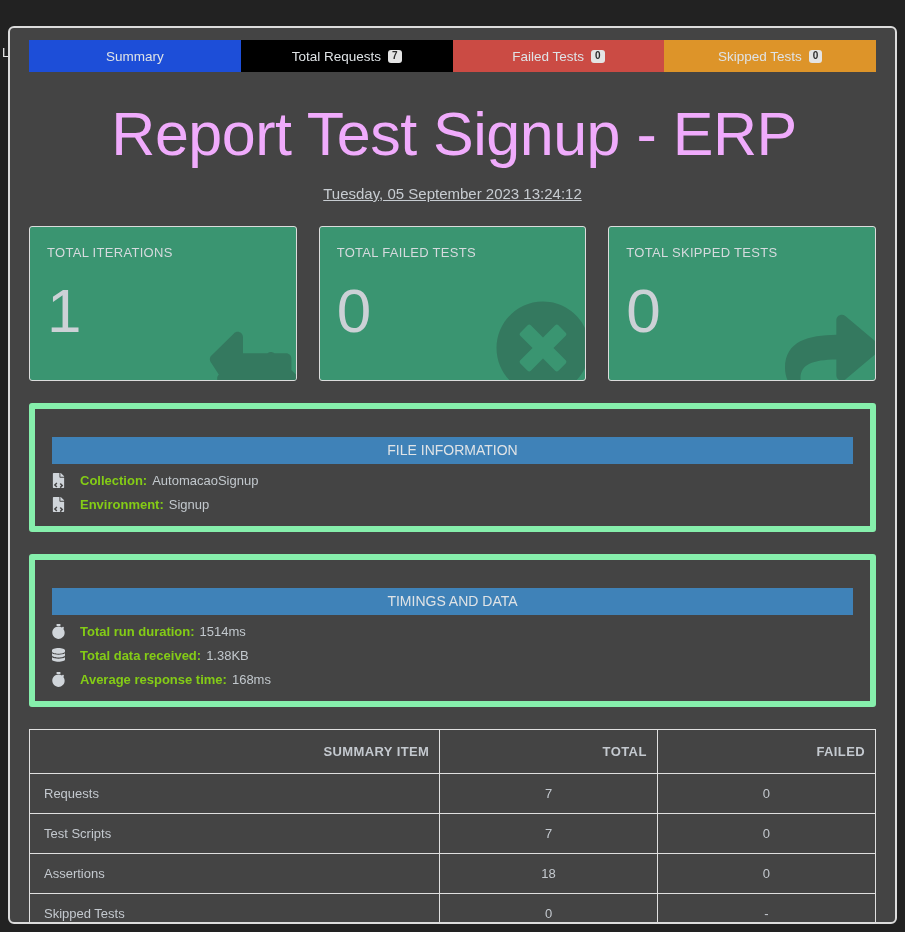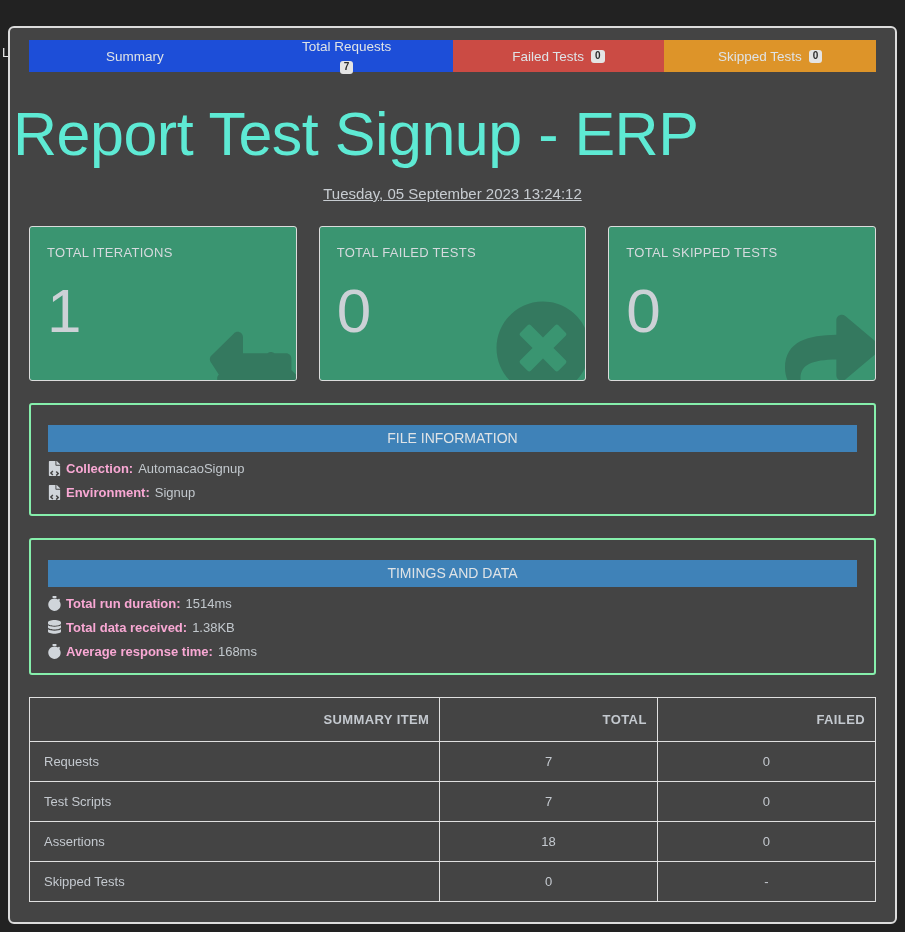--- a/index.html
+++ b/index.html
@@ -63,38 +63,39 @@
     display: flex;
     align-items: center;
     justify-content: center;
     gap: 7px;
     font-size: 13.5px;
     color: #dfe3e6;
     cursor: pointer;
     user-select: none;
   }
   .tab.summary { background: #1d4ed8; }
-  .tab.requests { background: #1d4ed8; flex-direction: column; }
+  .tab.requests { background: #000000; }
   .tab.failed { background: #cb4b44; }
   .tab.skipped { background: #dd9429; }
   .badge {
     background: #e4e4e4;
     color: #2b2b2b;
     font-size: 10px;
     font-weight: bold;
     border-radius: 3px;
     padding: 1px 4px 2px 4px;
     line-height: 1;
     min-width: 13px;
     text-align: center;
   }
 
   
   .title {
-    color: #5eead4;
+    text-align: center;
+    color: #f0abfc;
     font-size: 61px;
     font-weight: normal;
     line-height: 1;
     margin: 32px 0 0 3px;
     letter-spacing: -0.5px;
   }
   .subtitle {
     text-align: center;
     color: #c7ccd1;
     font-size: 15px;
@@ -139,43 +140,43 @@
     bottom: -16px;
     width: 96px; height: 96px;
     opacity: 1;
     z-index: 1;
   }
   .card-icon svg { width: 100%; height: 100%; fill: #34795f; }
 
   
   .panel {
     margin: 22px 19px 0 19px;
-    border: 2px solid #86efac;
+    border: 6px solid #86efac;
     border-radius: 3px;
     background: #444444;
-    padding: 18px 14px 14px 14px;
+    padding: 26px 14px 14px 14px;
   }
   .panel-head {
     background: #3f82b8;
     color: #dfe3e6;
     text-align: center;
     font-size: 14px;
     padding: 5px 0 6px 0;
     margin: 2px 3px 0 3px;
   }
   .panel-row {
     color: #cfd4d9;
     font-size: 13px;
     margin-top: 9px;
     display: flex;
     align-items: center;
     gap: 5px;
     padding-left: 3px;
   }
-  .panel-row .rk { font-weight: bold; color: #f9a8d4; }
+  .panel-row .rk { font-weight: bold; color: #84cc16; margin-left: 10px; }
   .panel-row .rv { color: #c2c8cd; }
   .inline-icon { width: 13px; height: 15px; flex: none; }
   .inline-icon svg { width: 100%; height: 100%; fill: #d0d5da; }
 
   
   .tbl-wrap { margin: 22px 19px 0 19px; }
   table { border-collapse: collapse; width: 100%; }
   th, td {
     border: 1px solid #e0e0e0;
     color: #c4c9cf;

